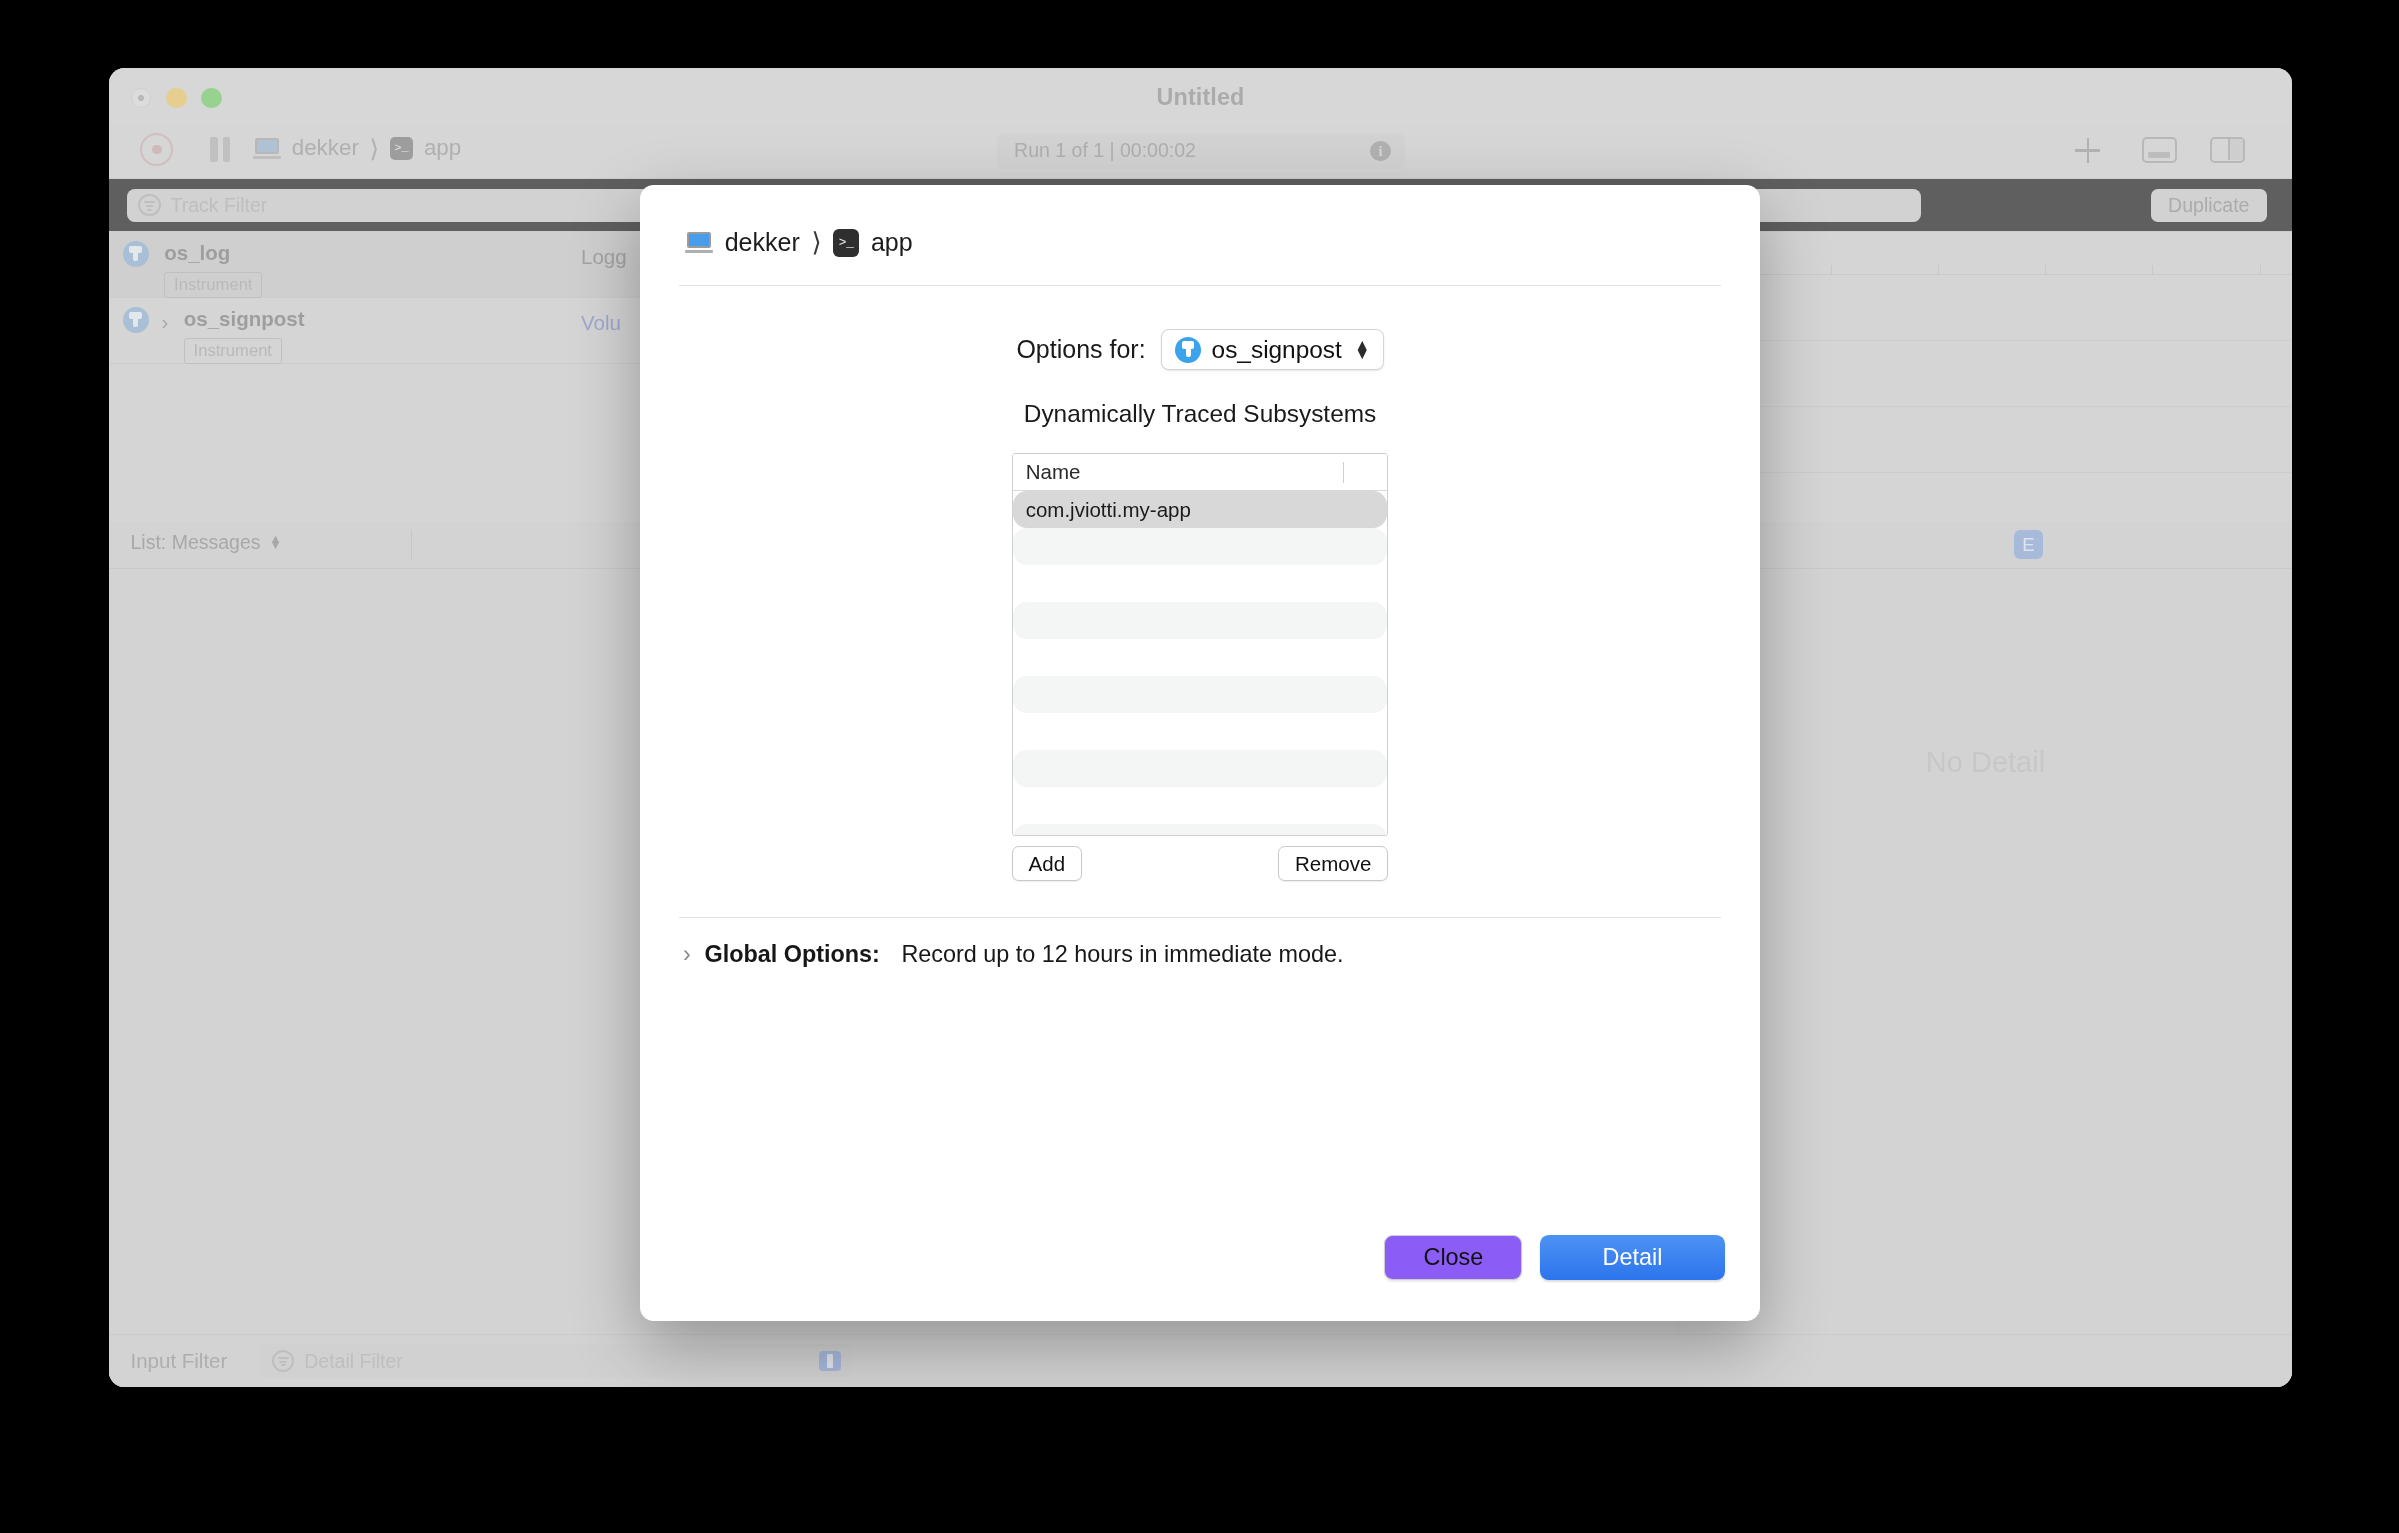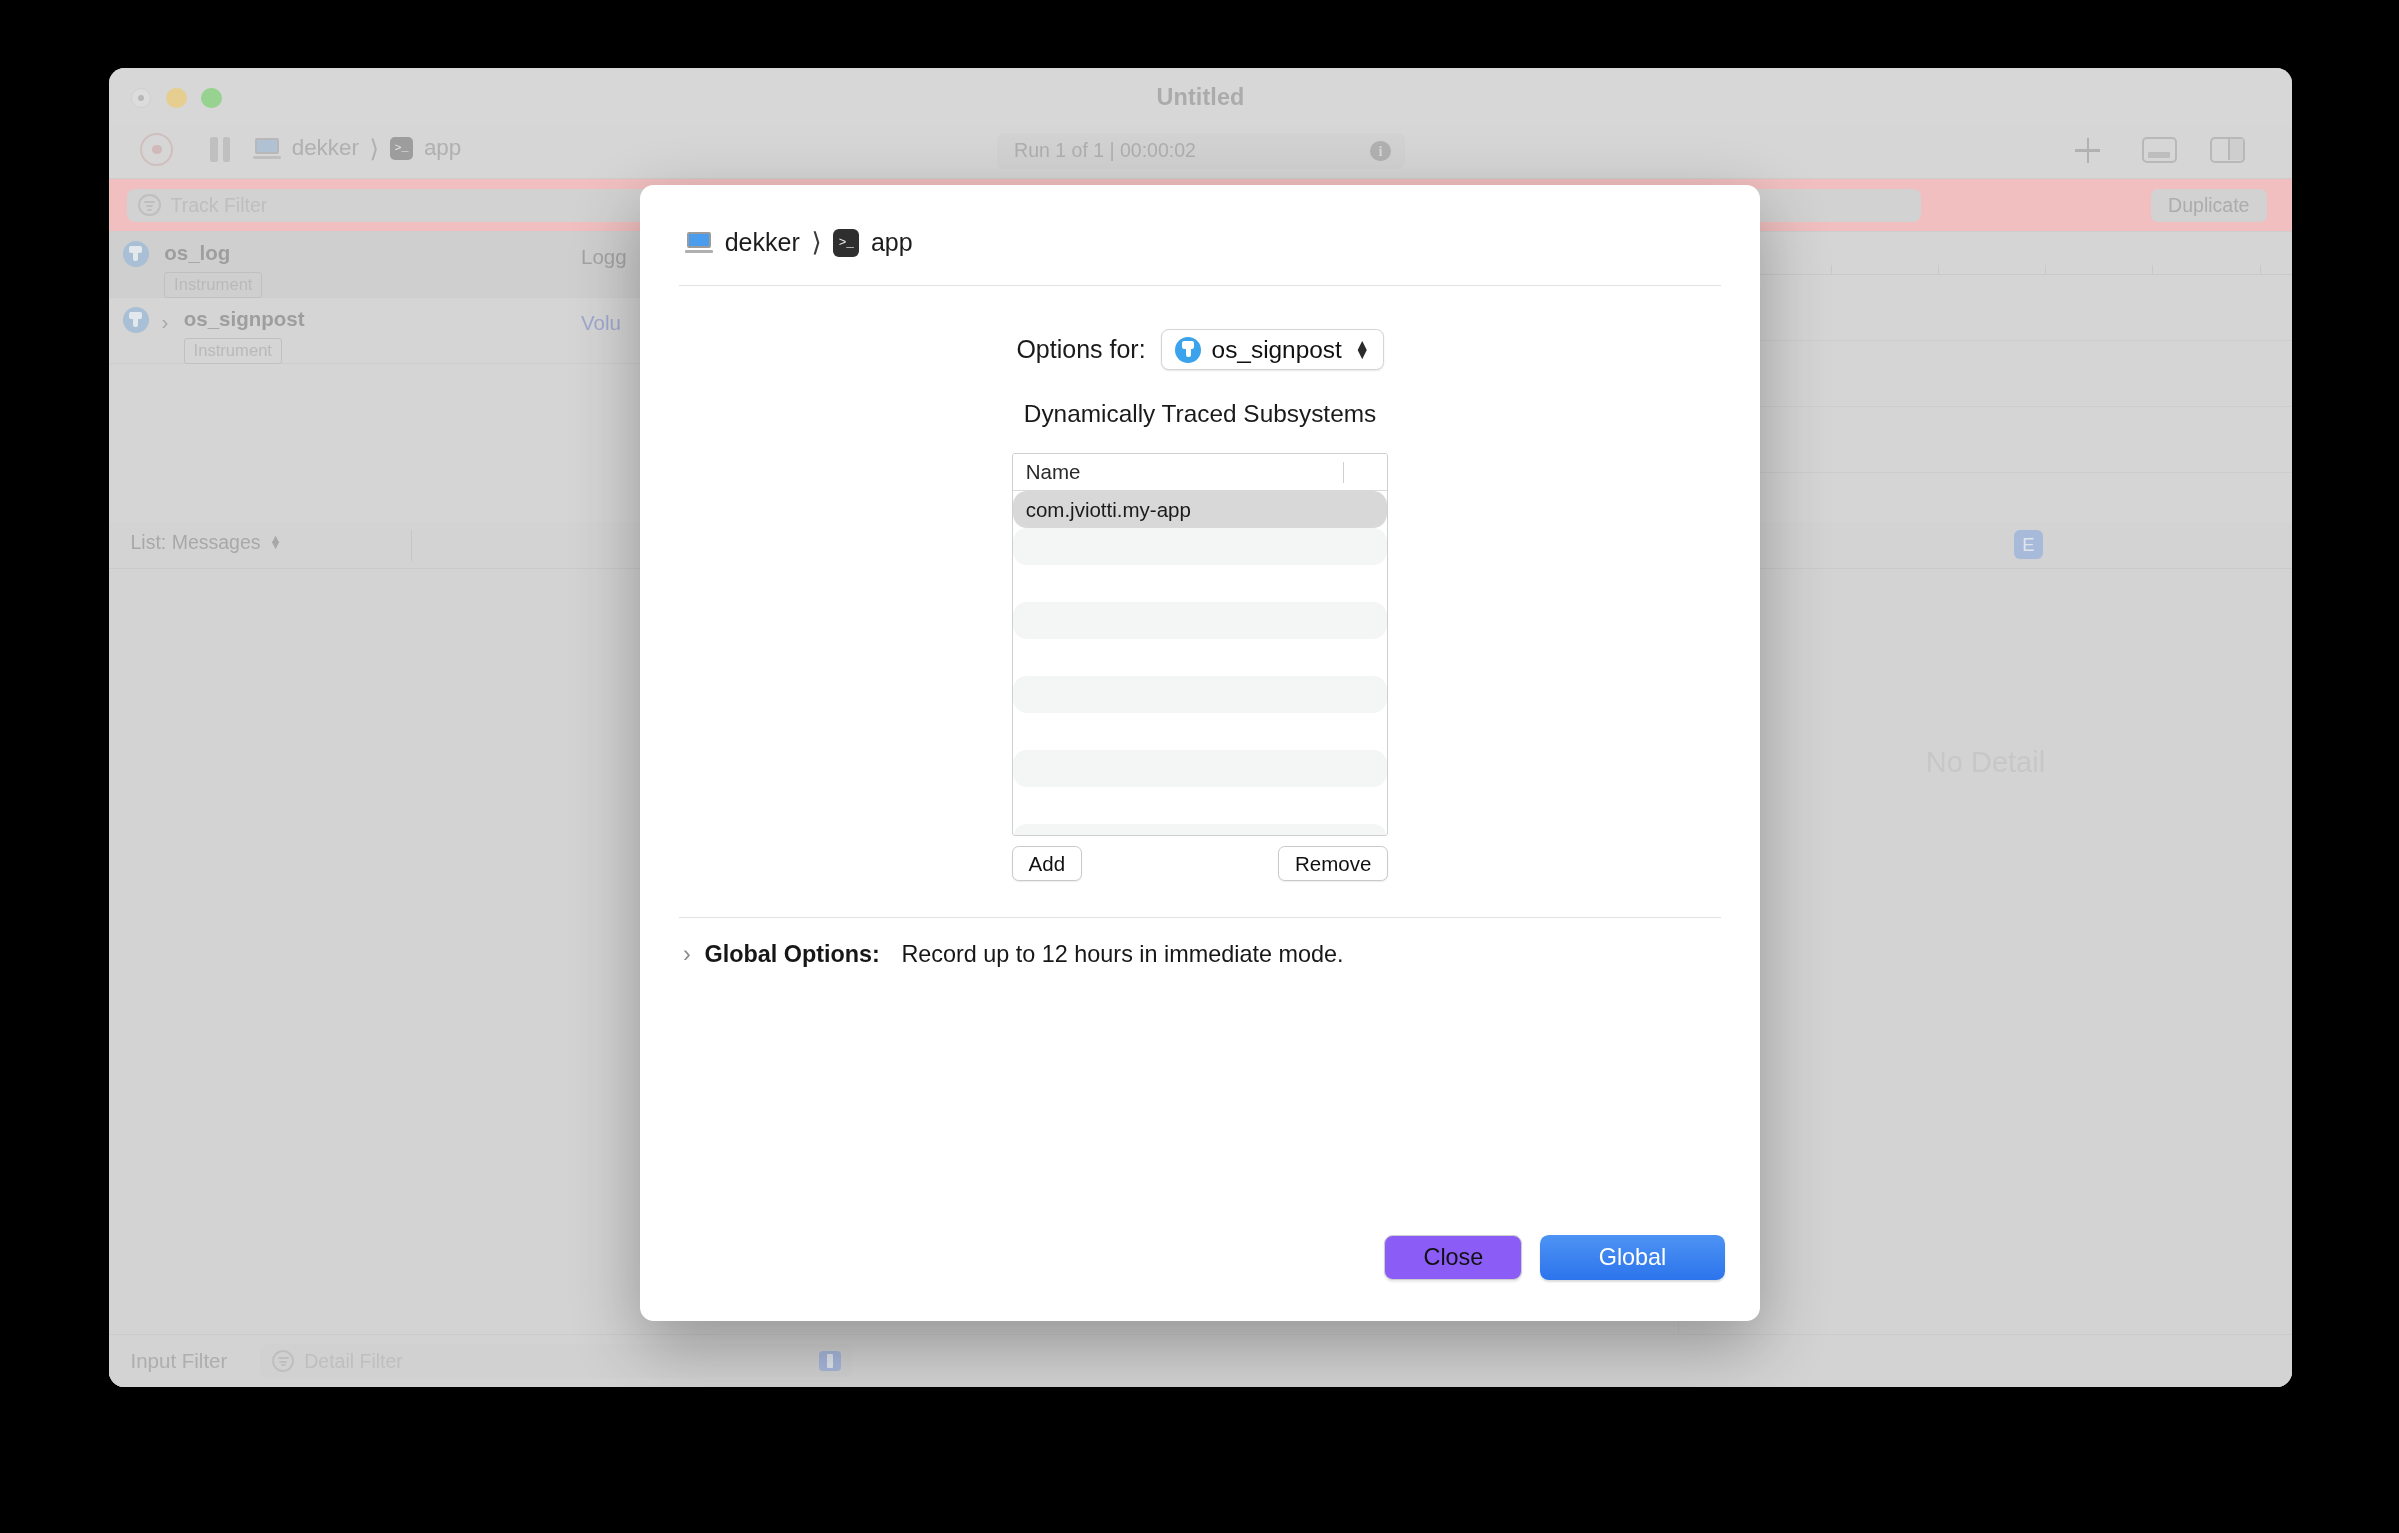--- a/index.html
+++ b/index.html
@@ -142,21 +142,21 @@
   #tb-rightpanel { right: 47px; width: 35px; height: 26px;
     border: 2.4px solid #9a9a9a; border-radius: 4.9px; }
   #tb-rightpanel::after {
     content: ""; position: absolute; right: 0; top: 0;
     width: 12.7px; height: 21.5px; background: #c0c0c0; border-left: 2px solid #9a9a9a;
   }
 
   
   #filter-row {
     position: relative; height: 53px;
-    background: #fca5a5; border-bottom: 1px solid #bebebe; text-align: right;
+    background: #000000; border-bottom: 1px solid #bebebe; text-align: right;
   }
   #track-filter {
     position: absolute; left: 17.6px; top: 9.8px;
     width: 1794px; height: 33px;
     background: #c6c6c6; border-radius: 7.8px;
     display: flex; align-items: center;
   }
   .filt-icon {
     width: 22.4px; height: 22.4px; border-radius: 50%;
     border: 2px solid #a6a6a6; margin-left: 11.7px;
@@ -661,17 +661,17 @@
   <div id="modal-sep-bottom"></div>
 
   <div id="global-options-row">
     <span id="global-chevron">›</span>
     <span id="global-label">Global Options:</span>
     <span id="global-value">Record up to 12 hours in immediate mode.</span>
   </div>
 
   <div id="modal-footer">
     <div id="close-btn">Close</div>
-    <div id="record-btn">Global</div>
+    <div id="record-btn">Detail</div>
   </div>
 
 </div>
 
 
 </body></html>

